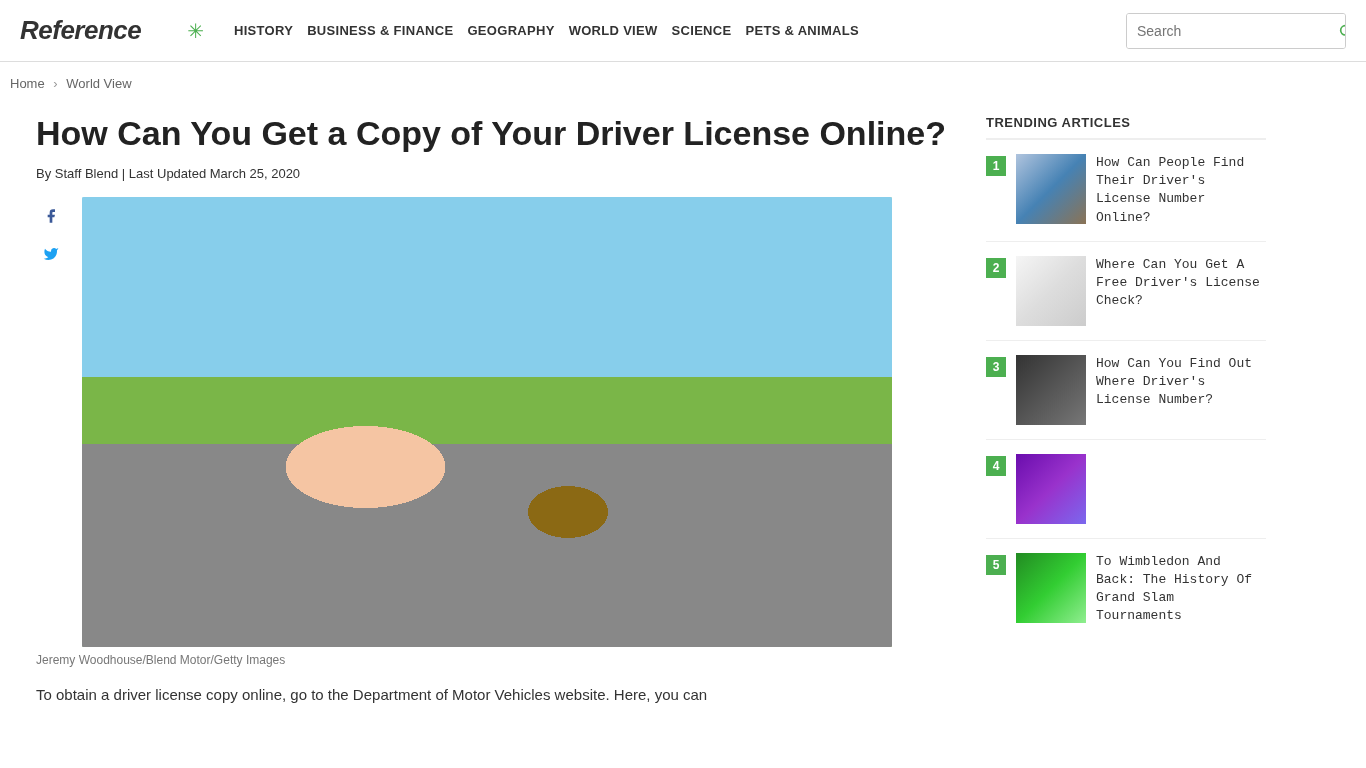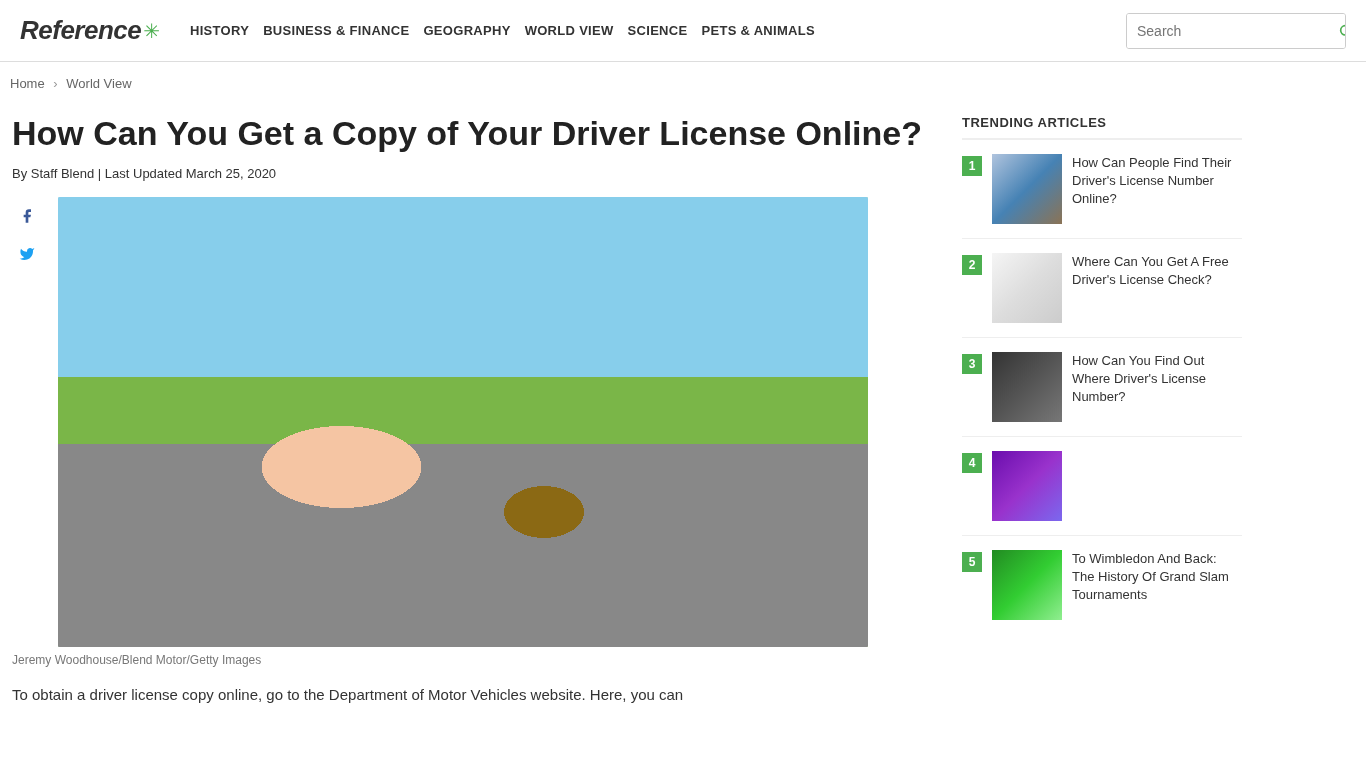--- a/index.html
+++ b/index.html
@@ -12,20 +12,21 @@
       padding: 0 20px;
       height: 62px;
       border-bottom: 1px solid #ddd;
       background: #fff;
     }
     .logo {
       display: flex;
       align-items: center;
       margin-right: 30px;
       text-decoration: none;
+      gap: 44px;
     }
     .logo-text {
       font-size: 26px;
       font-weight: bold;
       color: #333;
       font-style: italic;
       letter-spacing: -0.5px;
     }
     .logo-star {
       color: #4caf50;
@@ -74,21 +75,21 @@
       display: flex;
       align-items: center;
       color: #4caf50;
     }
 
     
     .content-wrapper {
       max-width: 1366px;
       margin: 0 auto;
       display: flex;
-      padding: 0 12px;
+      padding: 0 36px;
     }
     .main-content {
       flex: 1;
       max-width: 950px;
       padding-right: 30px;
     }
     .sidebar {
       width: 280px;
       flex-shrink: 0;
       padding-top: 10px;
@@ -219,20 +220,21 @@
     .thumb-1 { background: linear-gradient(135deg, #b0c4de, #4682b4, #8B7355); }
     .thumb-2 { background: linear-gradient(135deg, #f5f5f5, #ddd, #ccc); }
     .thumb-3 { background: linear-gradient(135deg, #333, #555, #777); }
     .thumb-4 { background: linear-gradient(135deg, #6a0dad, #9932cc, #7b68ee); }
     .thumb-5 { background: linear-gradient(135deg, #228b22, #32cd32, #90ee90); }
     .trending-text {
       font-size: 13px;
       color: #333;
       line-height: 1.4;
       cursor: pointer;
+      font-family: Liberation Mono, monospace;
     }
 
     .divider {
       border: none;
       border-top: 1px solid #eee;
       margin: 0 0 14px 0;
     }
   </style>
 </head>
 <body>

